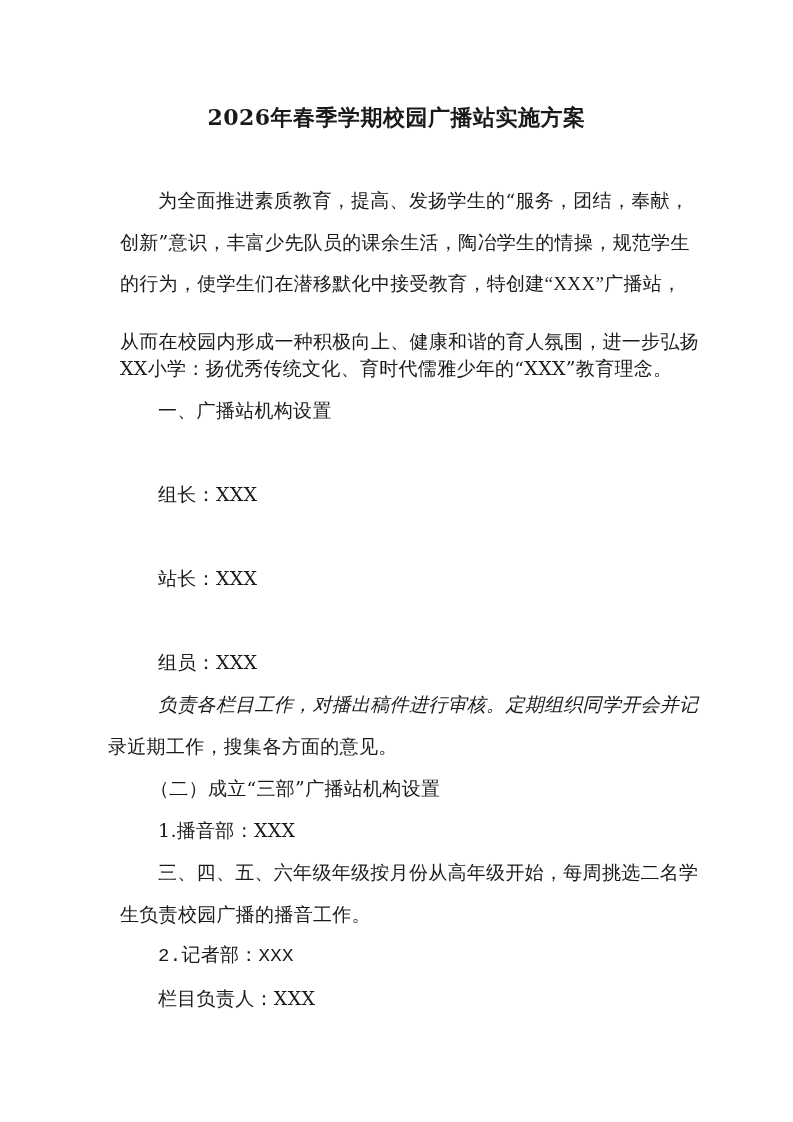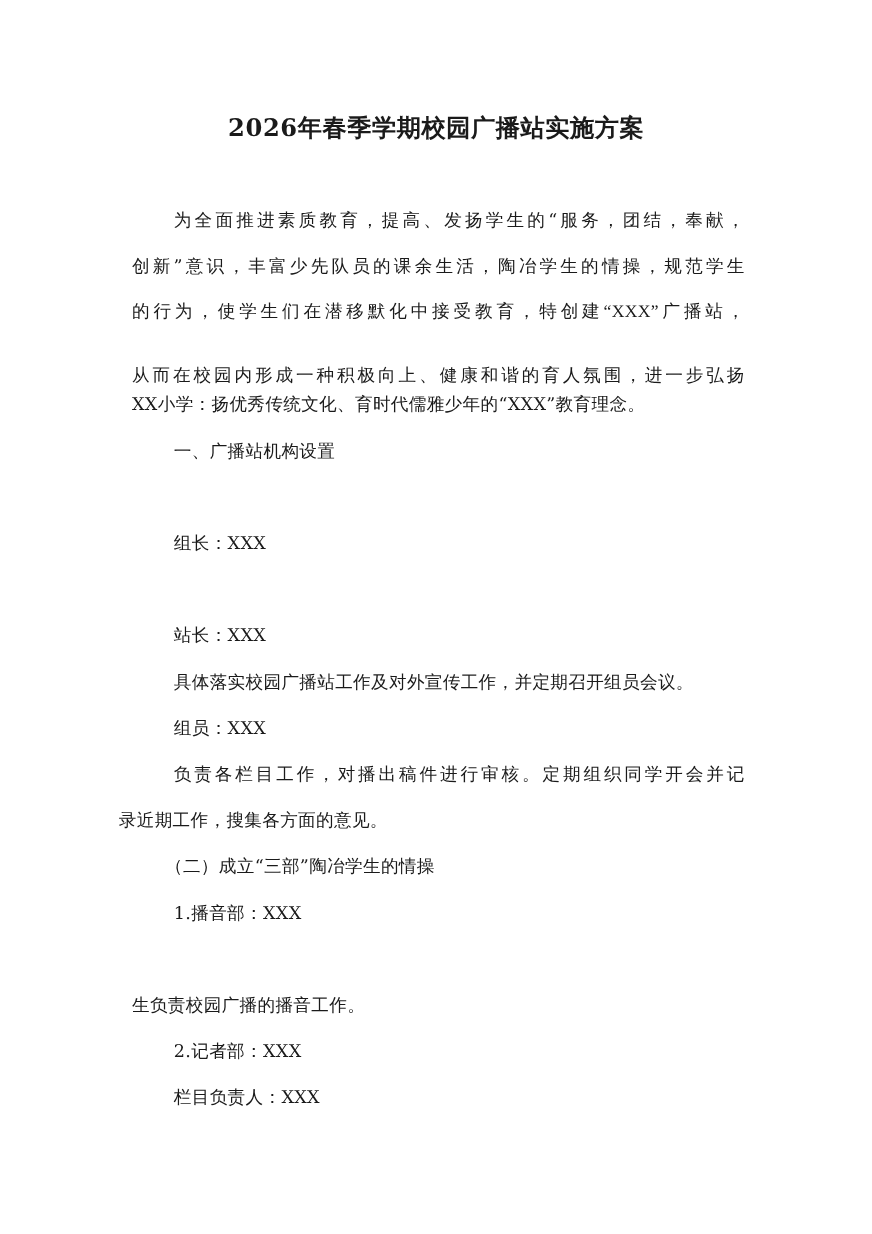--- a/index.html
+++ b/index.html
@@ -8,21 +8,21 @@
       position: absolute; left: 0; top: 0; width: 656px; height: 1122px;
       background: #ffffff; color: #1a1a1a;
       font-family: "DejaVu Serif", "Liberation Serif", serif;
     }
     .title {
       position: absolute; left: 0; top: 102px; width: 793px;
       text-align: center; font-size: 22px; font-weight: bold; line-height: 30px;
       letter-spacing: 0.5px;
     }
     .line {
-      position: absolute; font-size: 16px; line-height: 24px; white-space: nowrap;
+      position: absolute; font-size: 19px; line-height: 24px; white-space: nowrap;
       letter-spacing: 0.3px;
     }
     .justify {
       width: 557px; text-align: justify; text-align-last: justify;
     }
     .justify-ind {
       width: 519px; text-align: justify; text-align-last: justify;
     }
   </style>
 </head>
@@ -35,26 +35,26 @@
   <div class="line justify" style="left:120px; top:230px;">创新”意识，丰富少先队员的课余生活，陶冶学生的情操，规范学生</div>
   <div class="line justify" style="left:120px; top:272px;font-family:Liberation Serif, serif;">的行为，使学生们在潜移默化中接受教育，特创建“XXX”广播站，</div>
   <div class="line justify" style="left:120px; top:329px;">从而在校园内形成一种积极向上、健康和谐的育人氛围，进一步弘扬</div>
   <div class="line" style="left:120px; top:356px;">XX小学：扬优秀传统文化、育时代儒雅少年的“XXX”教育理念。</div>
 
   <div class="line" style="left:158px; top:398px;">一、广播站机构设置</div>
 
   <div class="line" style="left:158px; top:482px;">组长：XXX</div>
 
   <div class="line" style="left:158px; top:566px;">站长：XXX</div>
-  <div class="line" style="left:158px; top:608px;">具体落实校园广播站工作及对外宣传工作，并定期召开组员会议。</div>
 
   <div class="line" style="left:158px; top:650px;">组员：XXX</div>
-  <div class="line justify-ind" style="left:158px; top:692px;">负责各栏目工作，对播出稿件进行审核。定期组织同学开会并记</div>
+  <div class="line justify-ind" style="left:158px; top:692px;font-style:italic;">负责各栏目工作，对播出稿件进行审核。定期组织同学开会并记</div>
   <div class="line" style="left:108px; top:734px;">录近期工作，搜集各方面的意见。</div>
 
-  <div class="line" style="left:150px; top:776px;">（二）成立“三部”陶冶学生的情操</div>
+  <div class="line" style="left:150px; top:776px;">（二）成立“三部”广播站机构设置</div>
 
   <div class="line" style="left:158px; top:818px;">1.播音部：XXX</div>
+  <div class="line justify-ind" style="left:158px; top:860px;">三、四、五、六年级年级按月份从高年级开始，每周挑选二名学</div>
   <div class="line" style="left:120px; top:902px;">生负责校园广播的播音工作。</div>
 
-  <div class="line" style="left:158px; top:944px;">2.记者部：XXX</div>
+  <div class="line" style="left:158px; top:944px;font-family:Liberation Mono, monospace;">2.记者部：XXX</div>
   <div class="line" style="left:158px; top:986px;">栏目负责人：XXX</div>
 </div>
 
 </body></html>

